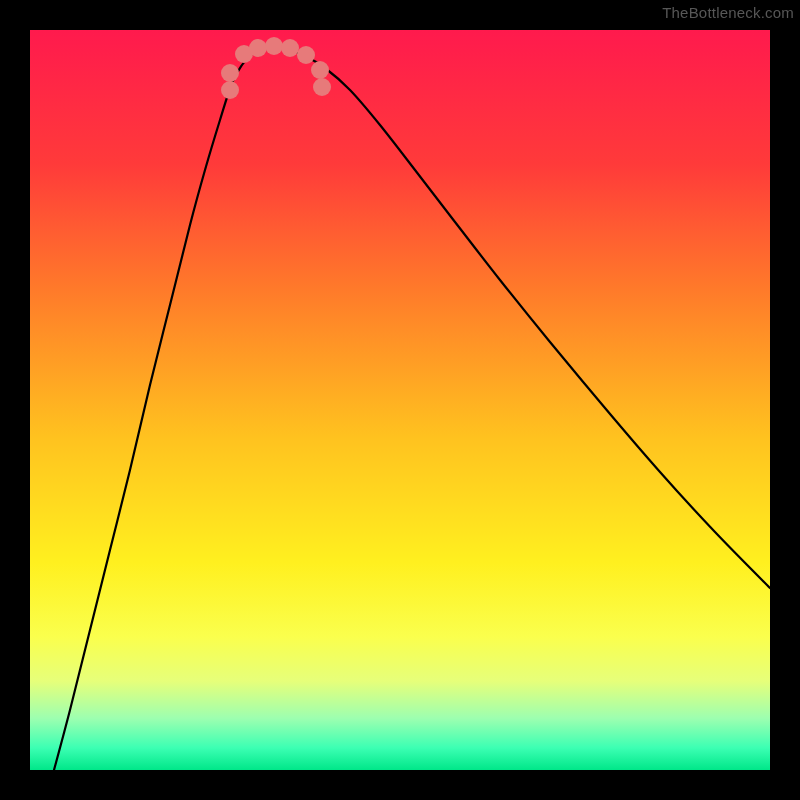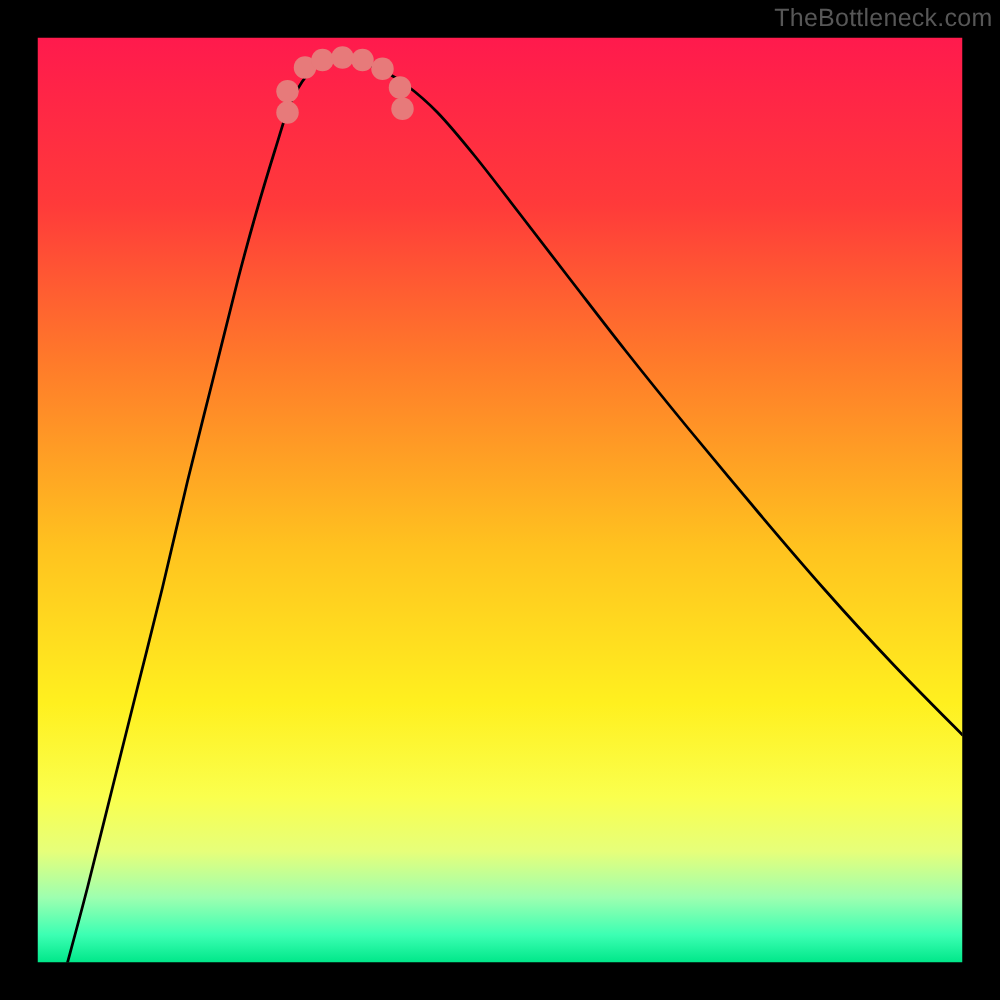--- a/index.html
+++ b/index.html
@@ -24,21 +24,21 @@
     left: 0;
     top: 0;
     width: 740px;
     height: 740px;
   }
   .watermark {
     position: absolute;
     top: 4px;
     right: 6px;
     color: #575757;
-    font-size: 20px;
+    font-size: 15px;
     font-weight: 400;
     letter-spacing: 0.2px;
     margin-left: 26px;
   }
   svg {
     display: block;
   }
 </style>
 </head>
 <body>

